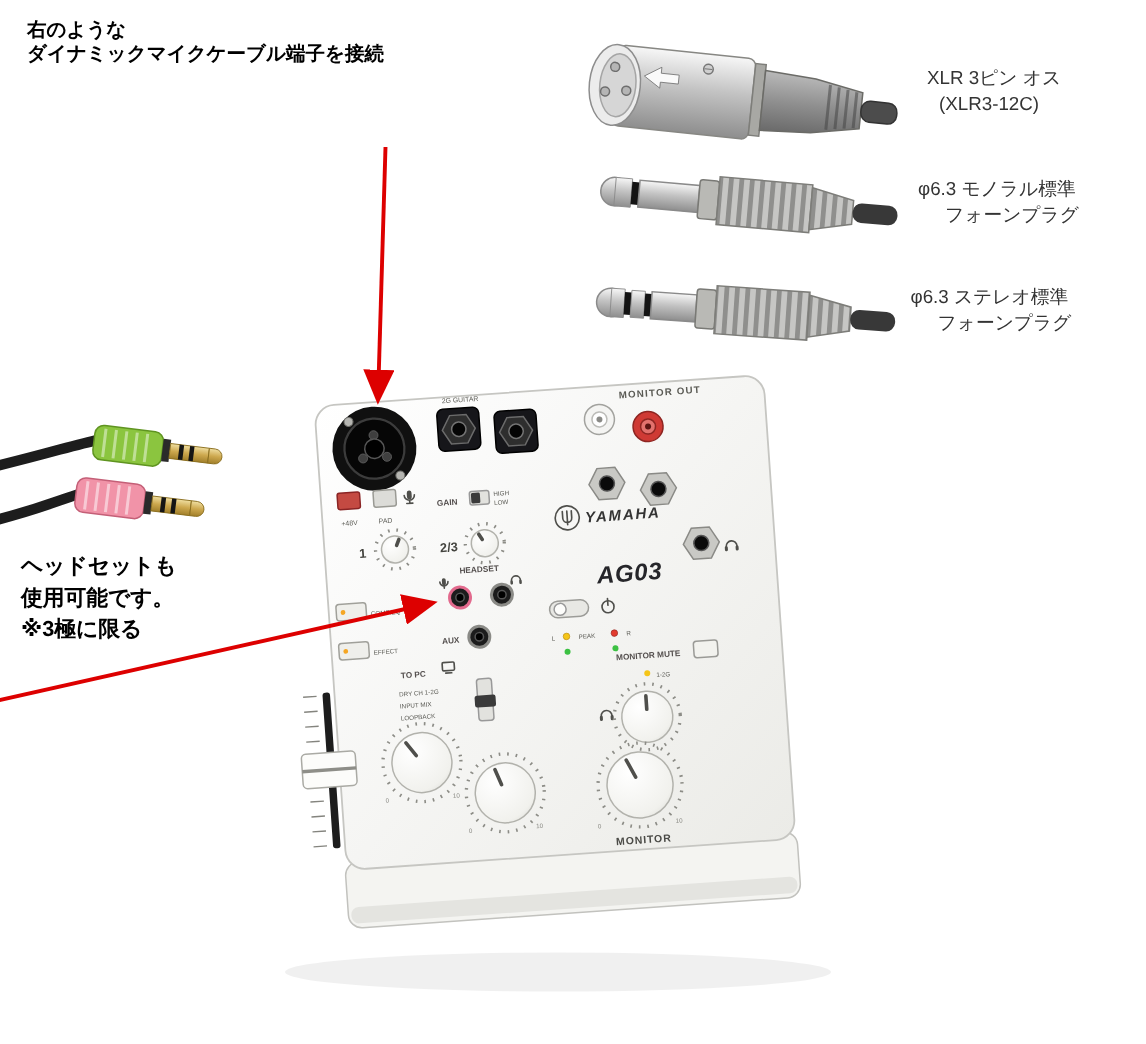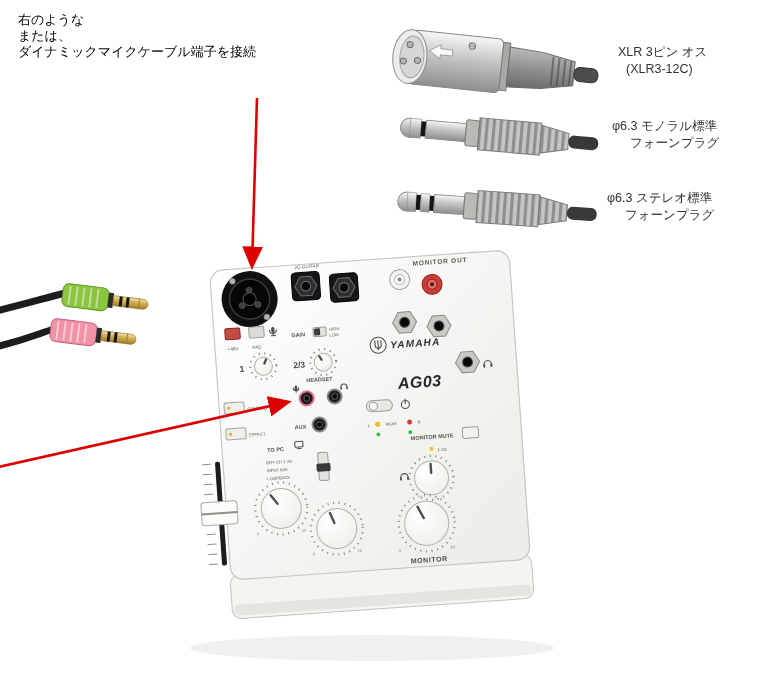--- a/index.html
+++ b/index.html
@@ -1,20 +1,20 @@
 <!DOCTYPE html>
 <html><head>
 <meta charset="utf-8">
 <style>
   *{margin:0;padding:0;box-sizing:border-box}
   html,body{background:#fff}
   body{font-family:"Liberation Sans","DejaVu Sans",sans-serif}
   .canvas{position:relative;width:764px;height:696px;background:#fff;overflow:hidden}
   .canvas > svg{position:absolute;left:0;top:0}
-  .note{position:absolute;font-weight:normal;color:#000;z-index:2}
+  .note{position:absolute;font-weight:bold;color:#000;z-index:2}
   .note-mic{left:18px;top:12px;font-size:13px;line-height:16px}
   .note-headset{left:14px;top:368px;font-size:14.5px;line-height:21px}
   svg text{font-family:"Liberation Sans","DejaVu Sans",sans-serif;fill:#4a4a46}
   .clabel{font-size:12.5px;fill:#333}
   .t42{font-size:4.2px;fill:#5c5c56}
   .t45{font-size:4.6px;fill:#5c5c56}
   .t55{font-size:5.5px;font-weight:bold;fill:#55504f}
   .t65{font-size:6.5px;font-weight:bold;fill:#5a5a54;letter-spacing:.8px}
   .t85{font-size:8.5px;font-weight:bold;fill:#44443f}
   .dim{fill:#8a8a84;font-size:4.2px}
@@ -354,17 +354,21 @@
   </g>
   <text x="607" y="202" class="clabel">φ6.3 ステレオ標準</text>
   <text x="625" y="219" class="clabel">フォーンプラグ</text>
 
   <path class="arrow" d="M257,98 L252,266" marker-end="url(#arrowHead)" stroke="#dd0000"></path>
   <path class="arrow" d="M-6,468 L288,402" marker-end="url(#arrowHead)" stroke="#dd0000"></path>
 </svg>
 
 <div class="note note-mic">
   <div>右のような</div>
-  <div>または、</div>
   <div>ダイナミックマイクケーブル端子を接続</div>
 </div>
-
+<div class="note note-headset">
+  <div>ヘッドセットも</div>
+  <div>使用可能です。</div>
+  <div>※3極に限る</div>
 </div>
 
+</div>
+
 </body></html>

